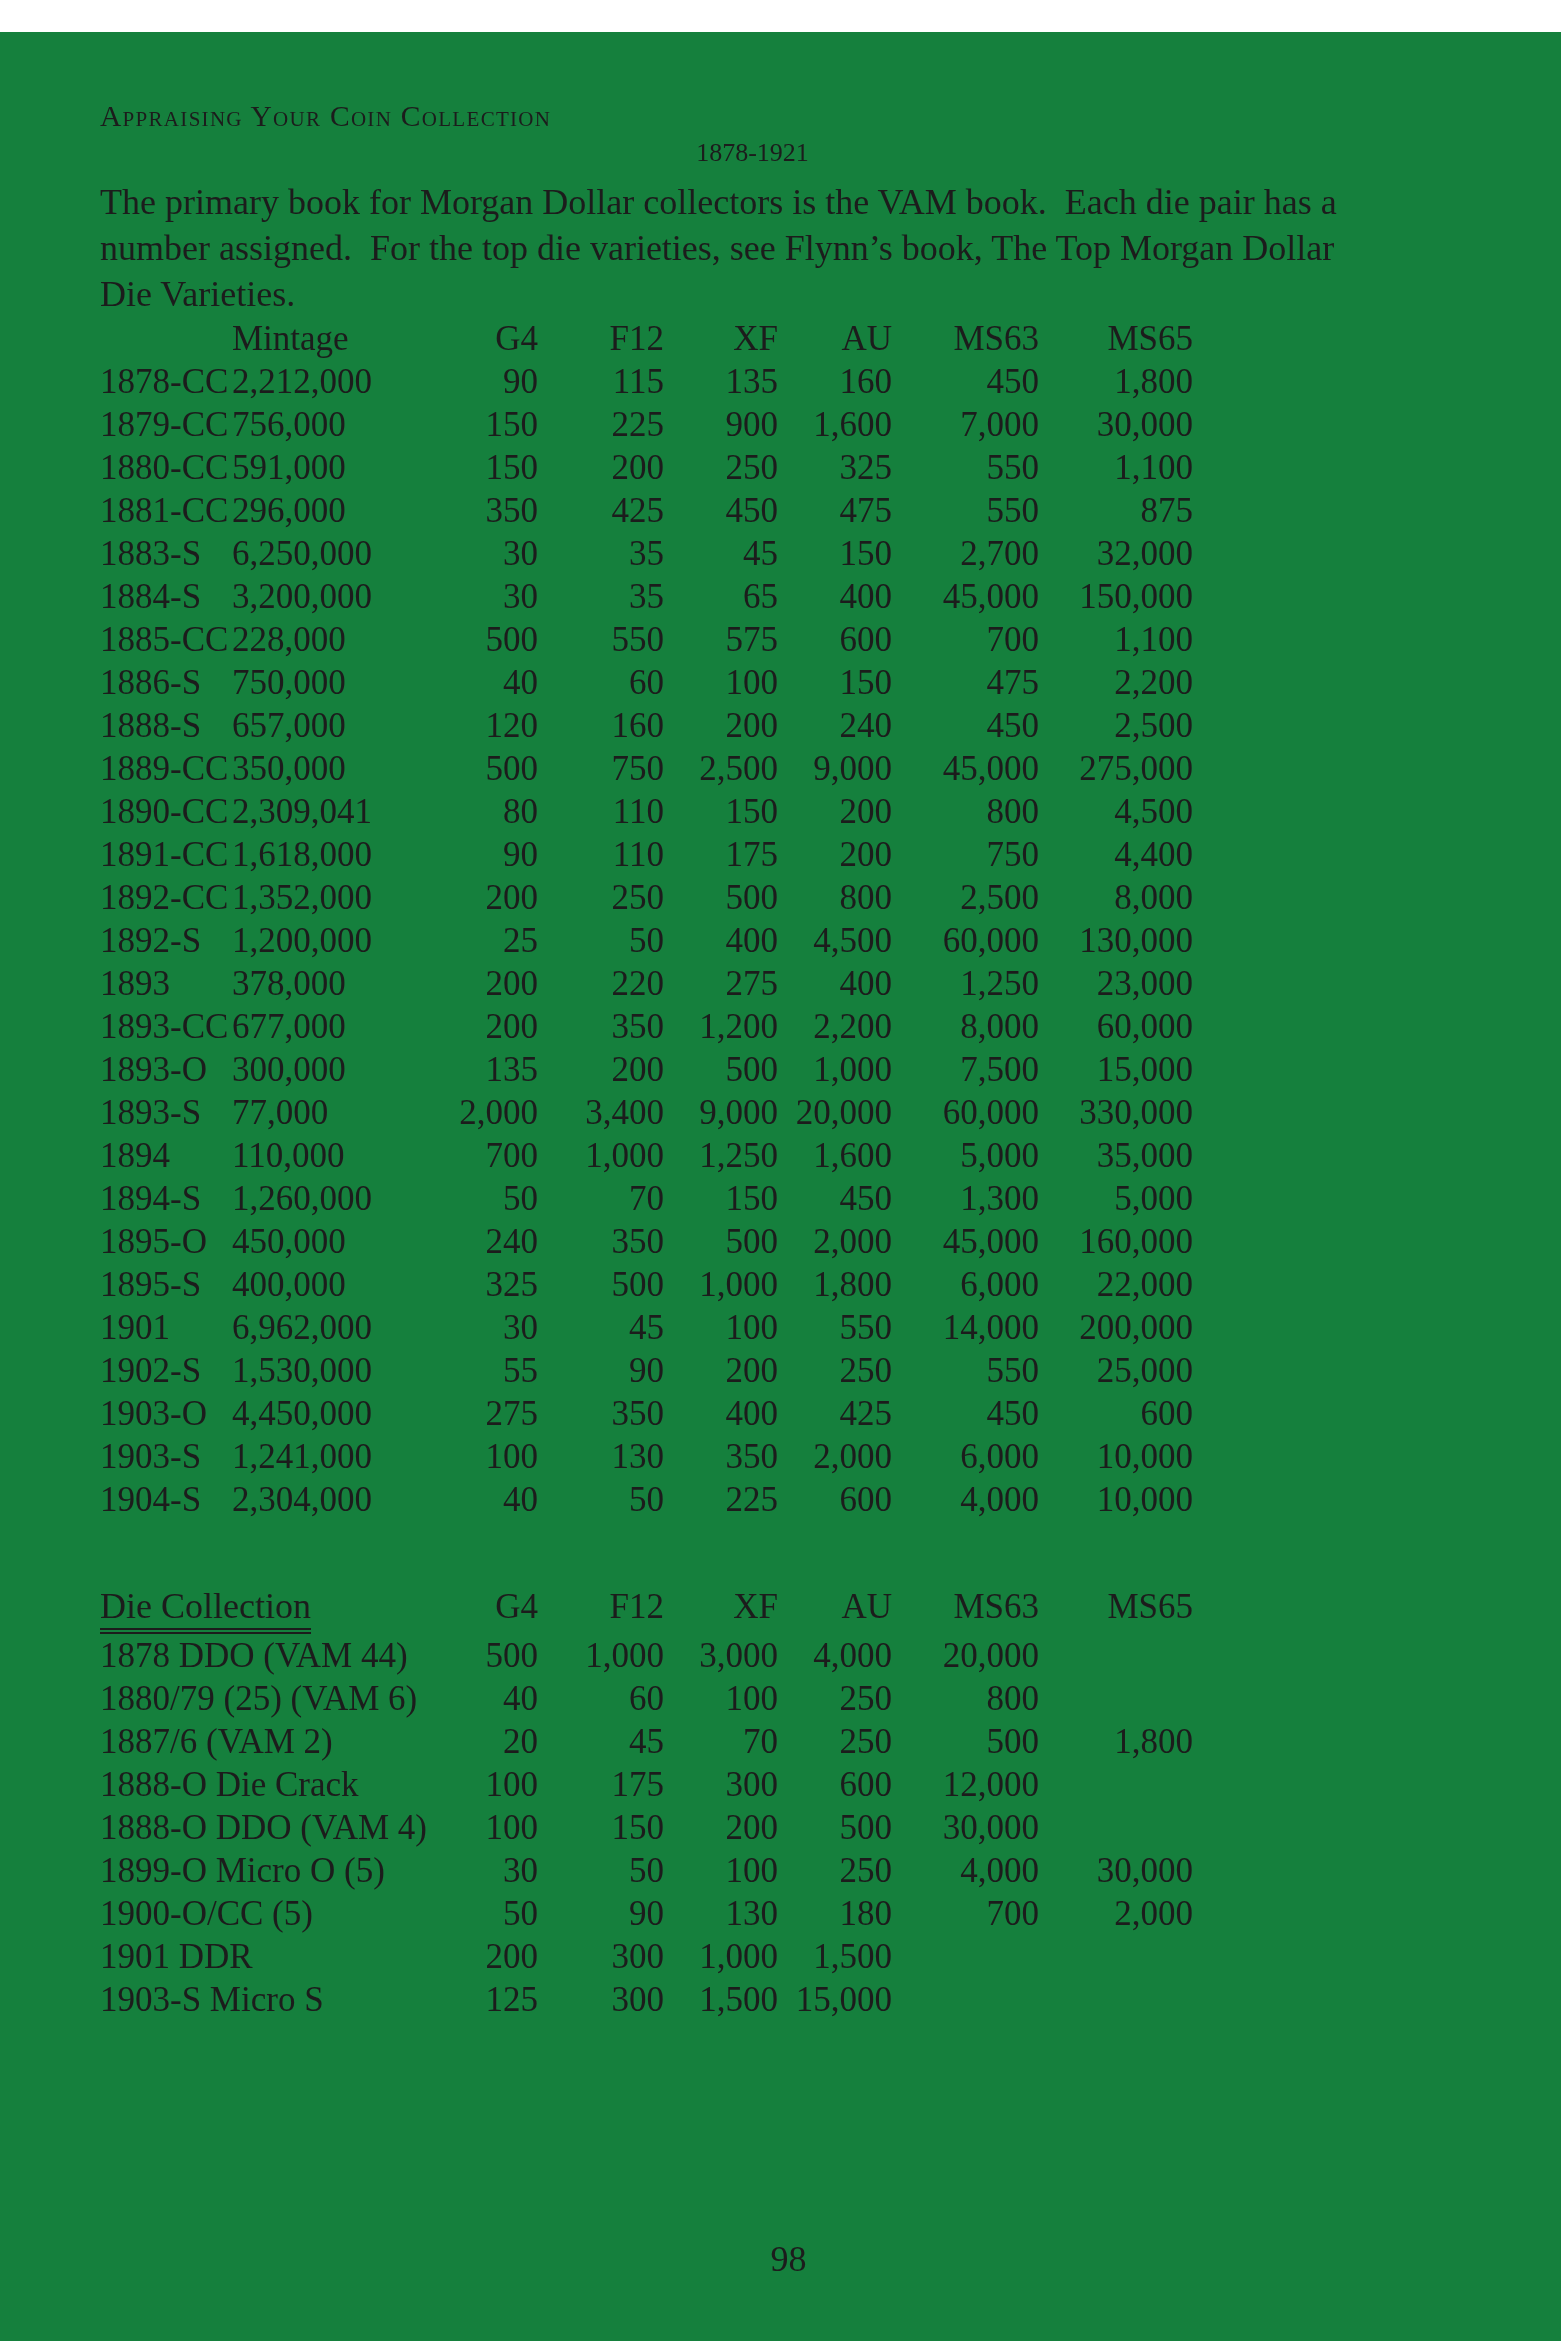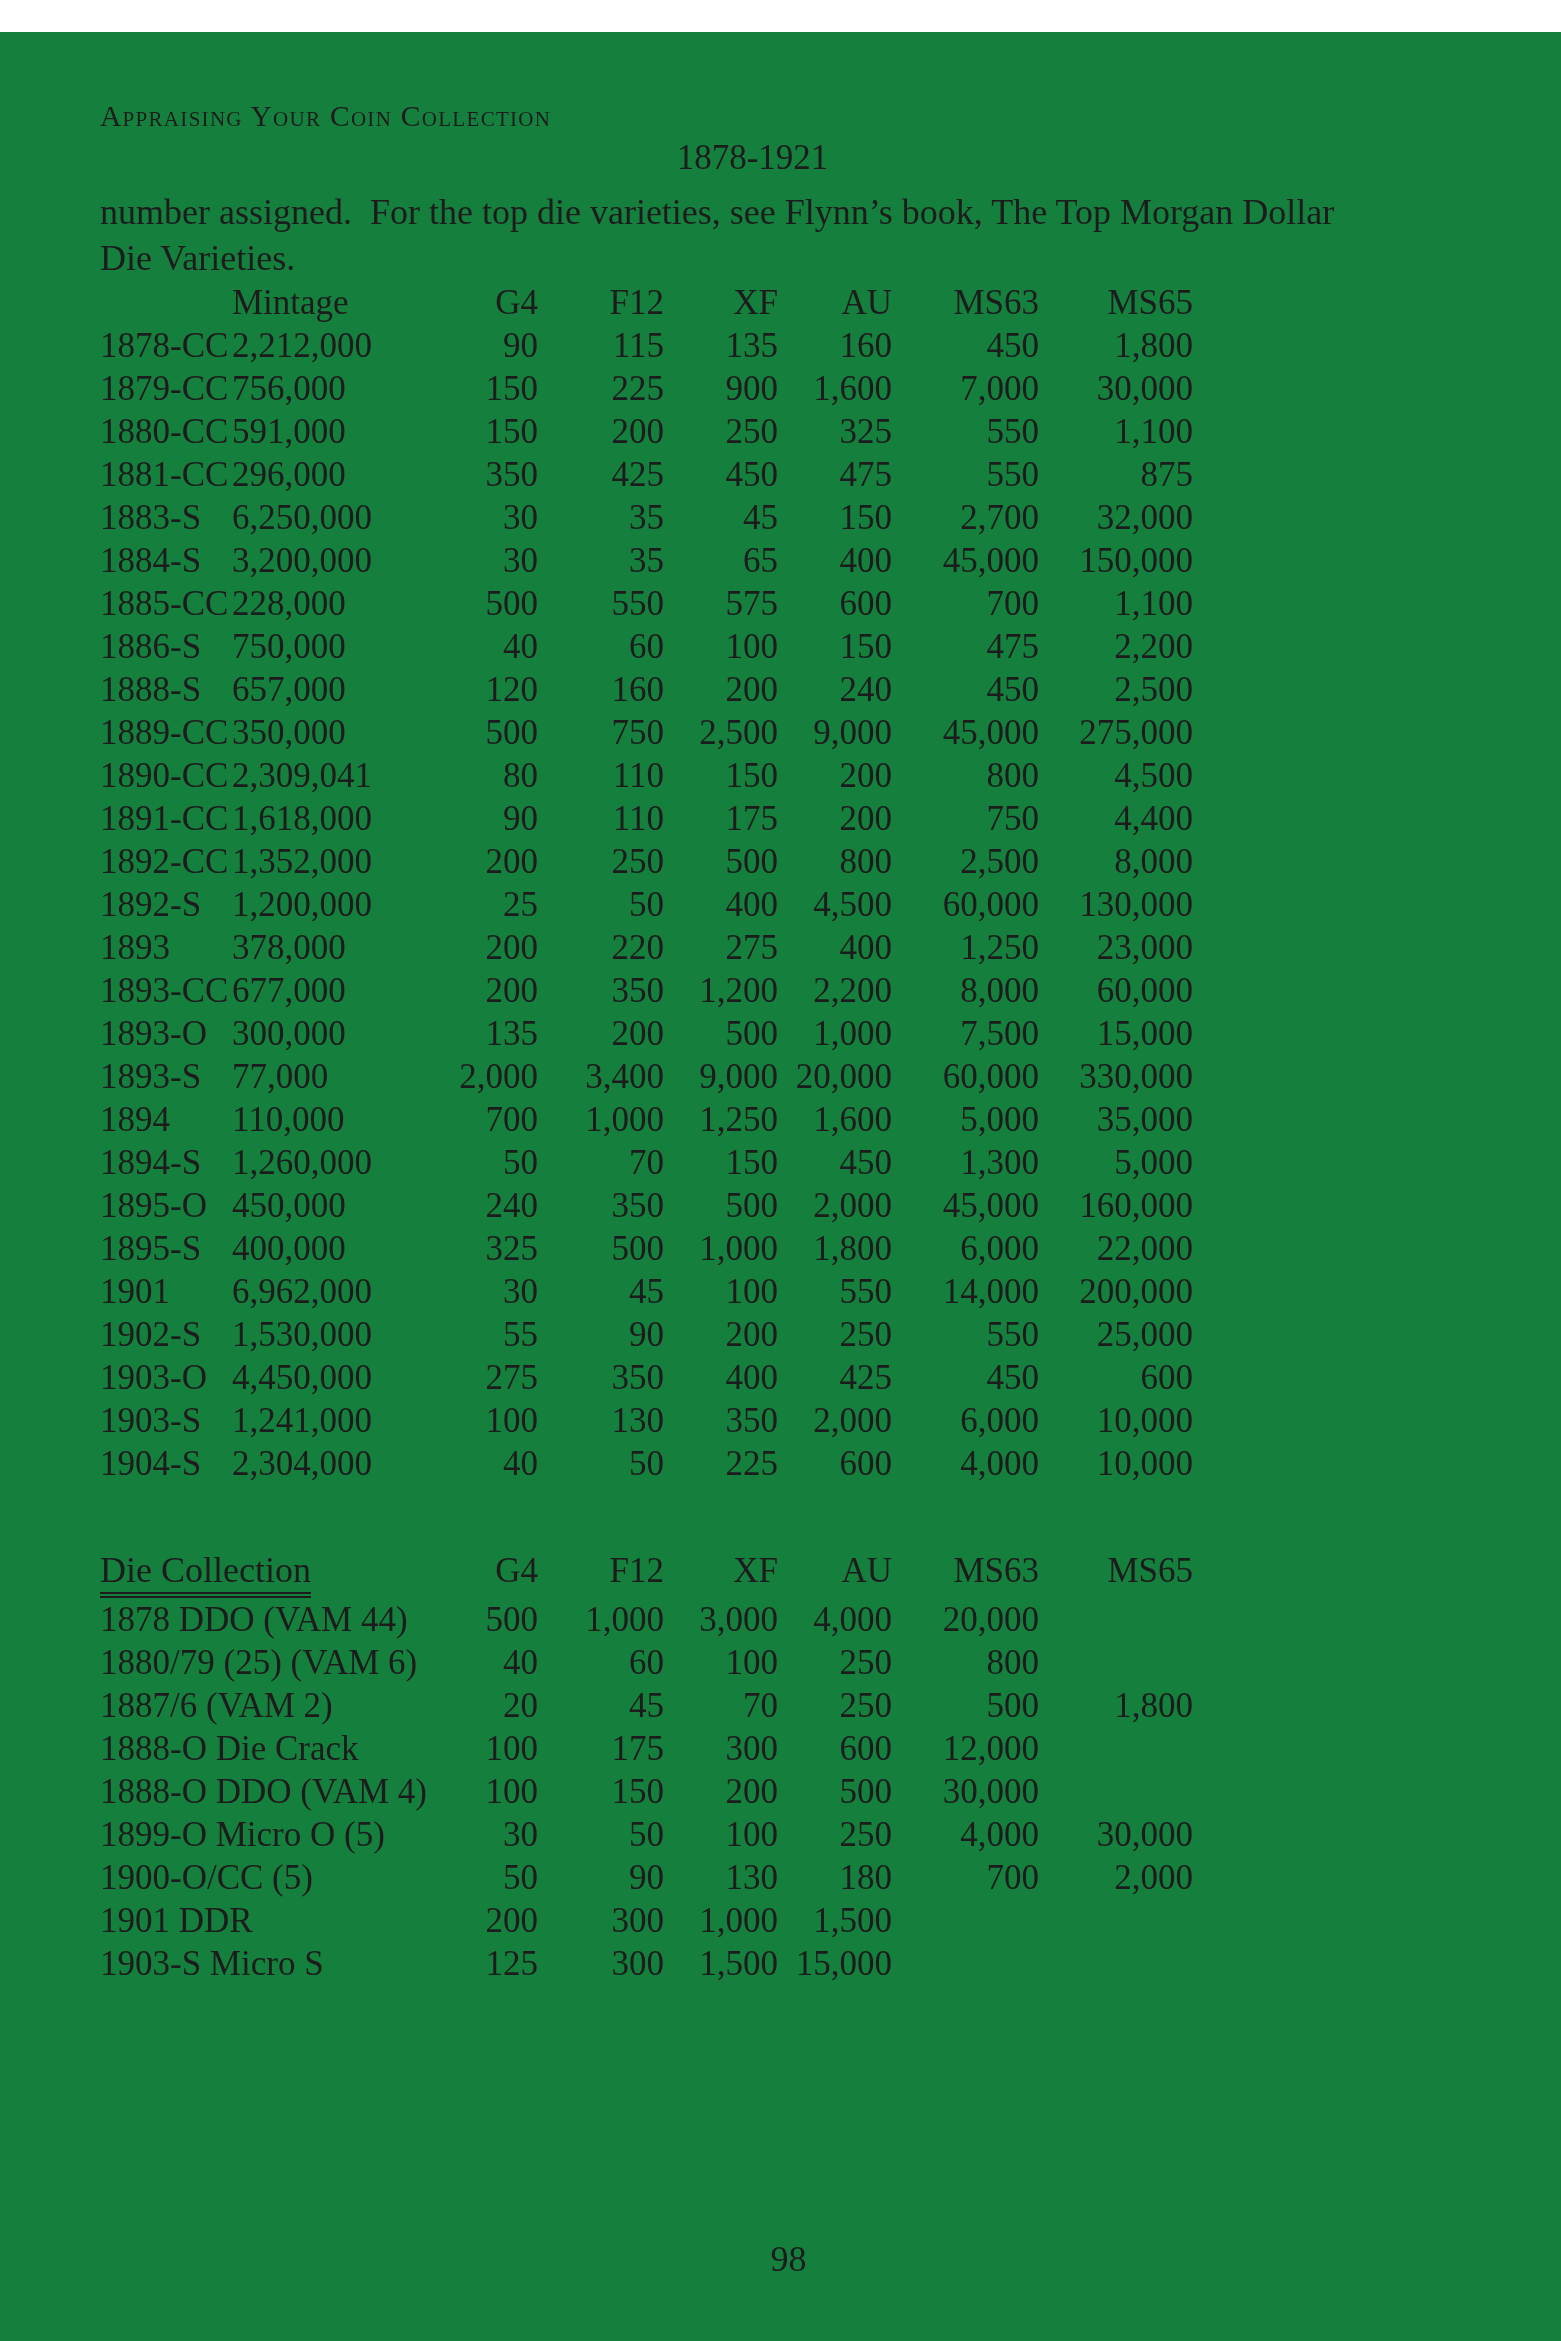--- a/index.html
+++ b/index.html
@@ -24,21 +24,21 @@
   }
   .title {
     margin-top: 29.5px;
     font-size: 59px;
     font-weight: bold;
     text-align: center;
     letter-spacing: 0.9px;
   }
   .subtitle {
     margin-top: 5.2px;
-    font-size: 35px;
+    font-size: 26px;
     text-align: center;
   }
   .intro {
     margin-top: 10.4px;
     font-size: 36px;
     line-height: 46px;
   }
   .intro-line { white-space: pre-wrap; }
   .section-row { margin-top: 7px; line-height: 40px; }
   .section-heading {
@@ -76,20 +76,21 @@
 <body>
 
 <div class="page">
 
   <div class="running-header">Appraising Your Coin Collection</div>
 
 
   <div class="subtitle">1878-1921</div>
 
   <div class="intro">
+      <div class="intro-line">The primary book for Morgan Dollar collectors is the VAM book.  Each die pair has a</div>
       <div class="intro-line">number assigned.  For the top die varieties, see Flynn’s book, The Top Morgan Dollar</div>
       <div class="intro-line">Die Varieties.</div>
     </div>
 
 
   <div class="grid-table" id="rare-dates-table">
       <div class="cell header-cell mintage-head">Mintage</div>
       <div class="cell header-cell num">G4</div>
       <div class="cell header-cell num">F12</div>
       <div class="cell header-cell num">XF</div>

